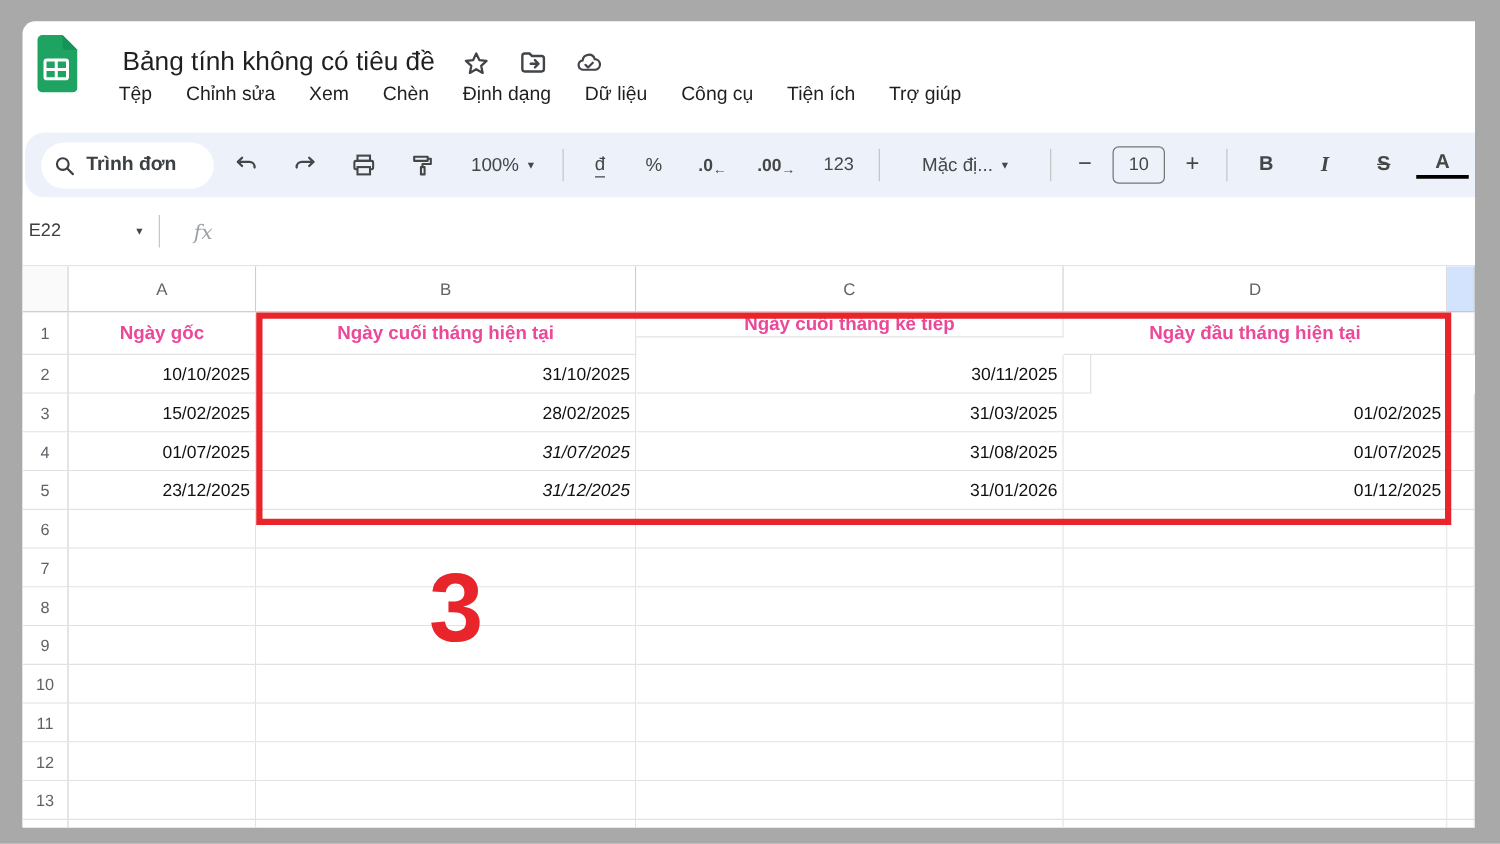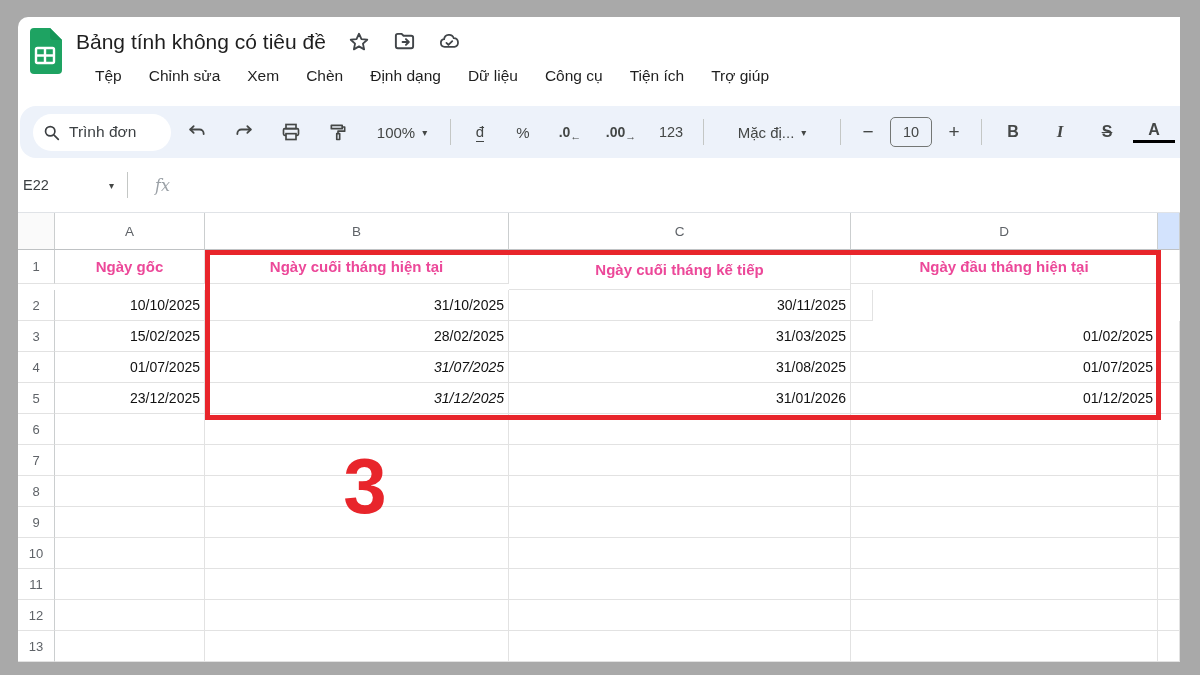--- a/index.html
+++ b/index.html
@@ -4,34 +4,34 @@
 <style>
   * { margin:0; padding:0; box-sizing:border-box; }
   html,body { width:1200px; height:675px; overflow:hidden; }
   body { background:#a9a9a9; font-family:"Liberation Sans", sans-serif; position:relative; }
 
   .app { position:absolute; left:18px; top:17px; width:1162px; height:645px;
          background:#ffffff; border-radius:10px 0 0 0; overflow:hidden; }
 
   
   .logo { position:absolute; left:10px; top:11px; width:34px; height:46px; }
-  .title-row { position:absolute; left:58px; top:13px; height:32px; display:flex; align-items:flex-start; gap:22px; }
+  .title-row { position:absolute; left:80px; top:13px; height:32px; display:flex; align-items:flex-end; gap:22px; }
   .doc-title { font-size:21px; color:#1f1f1f; white-space:nowrap; }
   .tb-ic { width:23px; height:23px; color:#414549; display:flex; align-items:center; justify-content:center; }
   .menu-row { position:absolute; left:77px; top:50px; display:flex; gap:27px; }
   .menu-item { font-size:15.5px; color:#1f1f1f; white-space:nowrap; cursor:default; }
 
   
   .toolbar { position:absolute; left:2px; top:89px; width:1160px; height:52px;
              background:#edf2fa; border-radius:16px 0 0 16px;
              display:flex; align-items:center; padding-left:13px; gap:5px; overflow:hidden; }
   .tbtn { display:flex; align-items:center; justify-content:center; height:38px;
           color:#444746; font-size:15px; white-space:nowrap; flex:0 0 auto; }
   .search-pill { width:138px; height:37px; background:#ffffff; border-radius:19px;
-                 display:flex; align-items:center; padding:12px 10px; gap:9px; overflow:hidden; flex:0 0 auto; }
+                 display:flex; align-items:center; padding:12px 10px; gap:9px; overflow:hidden; flex:0 0 auto;font-weight:bold; }
   .search-pill .q { color:#3d4043; }
   .search-pill .label { font-size:15.5px; color:#3c4043; white-space:nowrap; }
   .sep { width:1px; height:26px; background:#c4c7c5; margin:0 5px; flex:0 0 auto; }
   .caret { font-size:10px; color:#444746; margin-left:7px; }
   .w44 { width:42px; }
   .zoom-btn { width:76px; }
   .cur { width:38px; font-size:15px; }
   .cur .d { border-bottom:1.5px solid #444746; padding-bottom:1px; }
   .dec { width:46px; font-size:14px; font-weight:bold; }
   .dec small { font-size:11px; font-weight:bold; position:relative; top:4px; }
@@ -209,21 +209,21 @@
         <div class="gcell " style="width: 150px; height: 37px;">A</div>
         <div class="gcell " style="width: 304px; height: 37px;">B</div>
         <div class="gcell " style="width: 342px; height: 37px;">C</div>
         <div class="gcell " style="width: 307px; height: 37px;">D</div>
         <div class="gcell sel-col" style="width: 22px; height: 37px;"></div>
       </div>
       <div class="grow">
         <div class="gcell rownum" style="width: 37px; height: 34px;">1</div>
         <div class="gcell c-hdr" style="width: 150px; height: 34px;">Ngày gốc</div>
         <div class="gcell c-hdr" style="width: 304px; height: 34px;">Ngày cuối tháng hiện tại</div>
-        <div class="gcell c-hdr" style="width: 342px; height: 40px;">Ngày cuối tháng kế tiếp</div>
+        <div class="gcell c-hdr" style="width: 342px; height: 20px;">Ngày cuối tháng kế tiếp</div>
         <div class="gcell c-hdr" style="width: 307px; height: 34px;">Ngày đầu tháng hiện tại</div>
         <div class="gcell " style="width: 22px; height: 34px;"></div>
       </div>
       <div class="grow">
         <div class="gcell rownum" style="width: 37px; height: 31px;">2</div>
         <div class="gcell c-date" style="width: 150px; height: 31px;">10/10/2025</div>
         <div class="gcell c-date" style="width: 304px; height: 31px;">31/10/2025</div>
         <div class="gcell c-date" style="width: 342px; height: 31px;">30/11/2025</div>
         <div class="gcell " style="width: 22px; height: 31px;"></div>
       </div>

